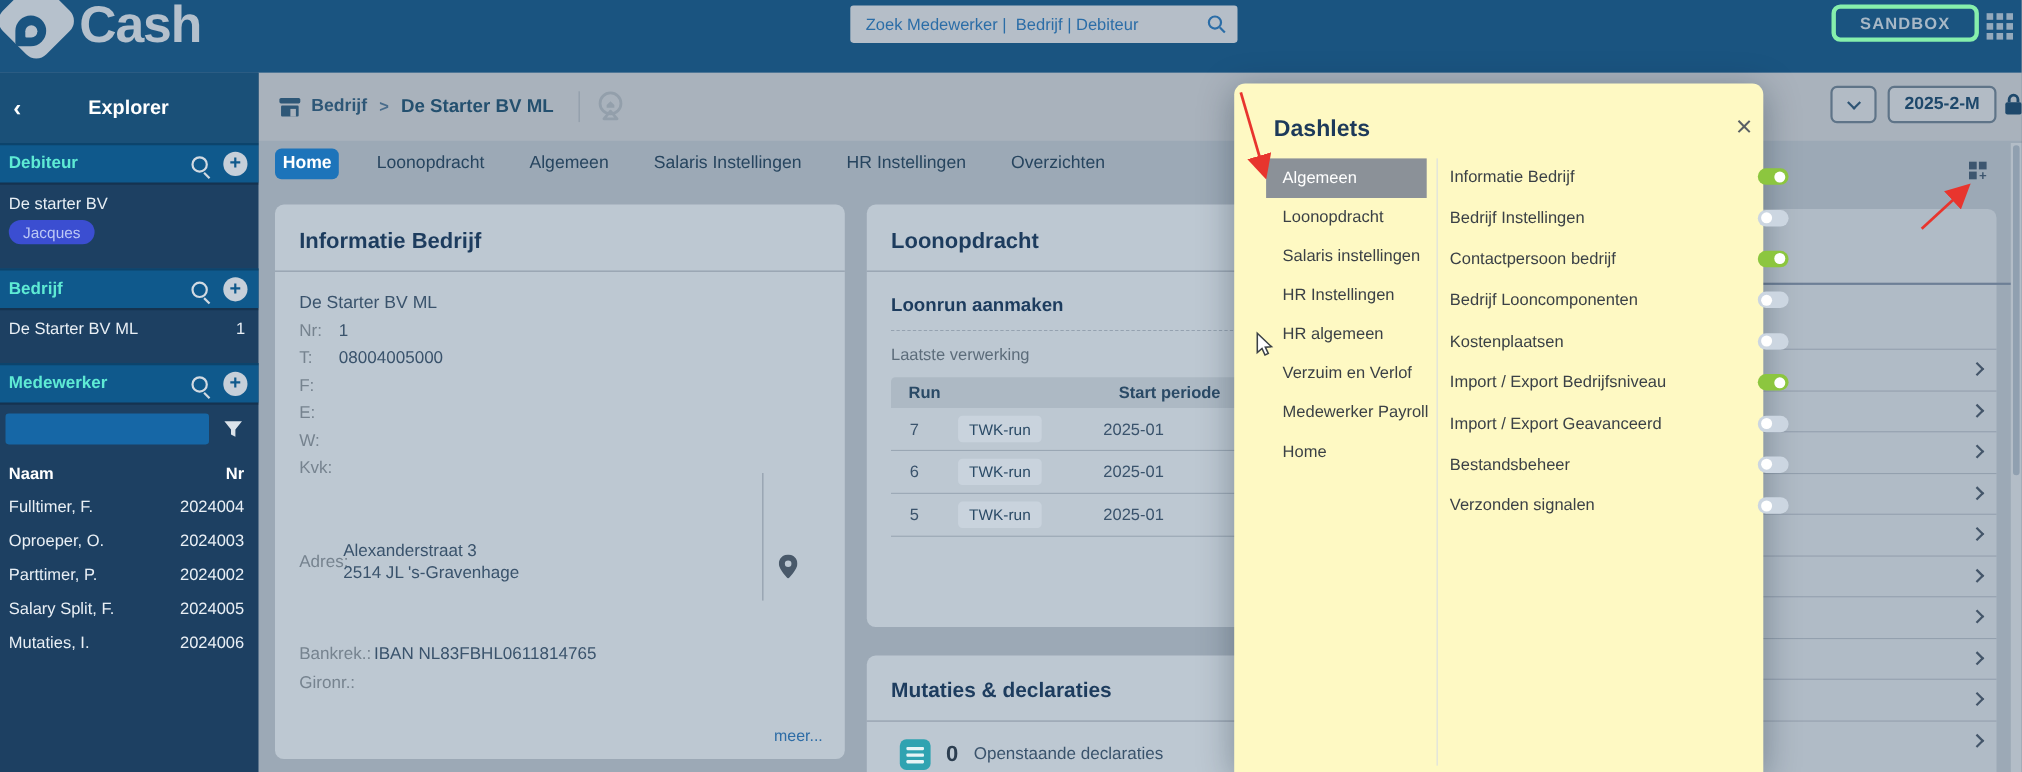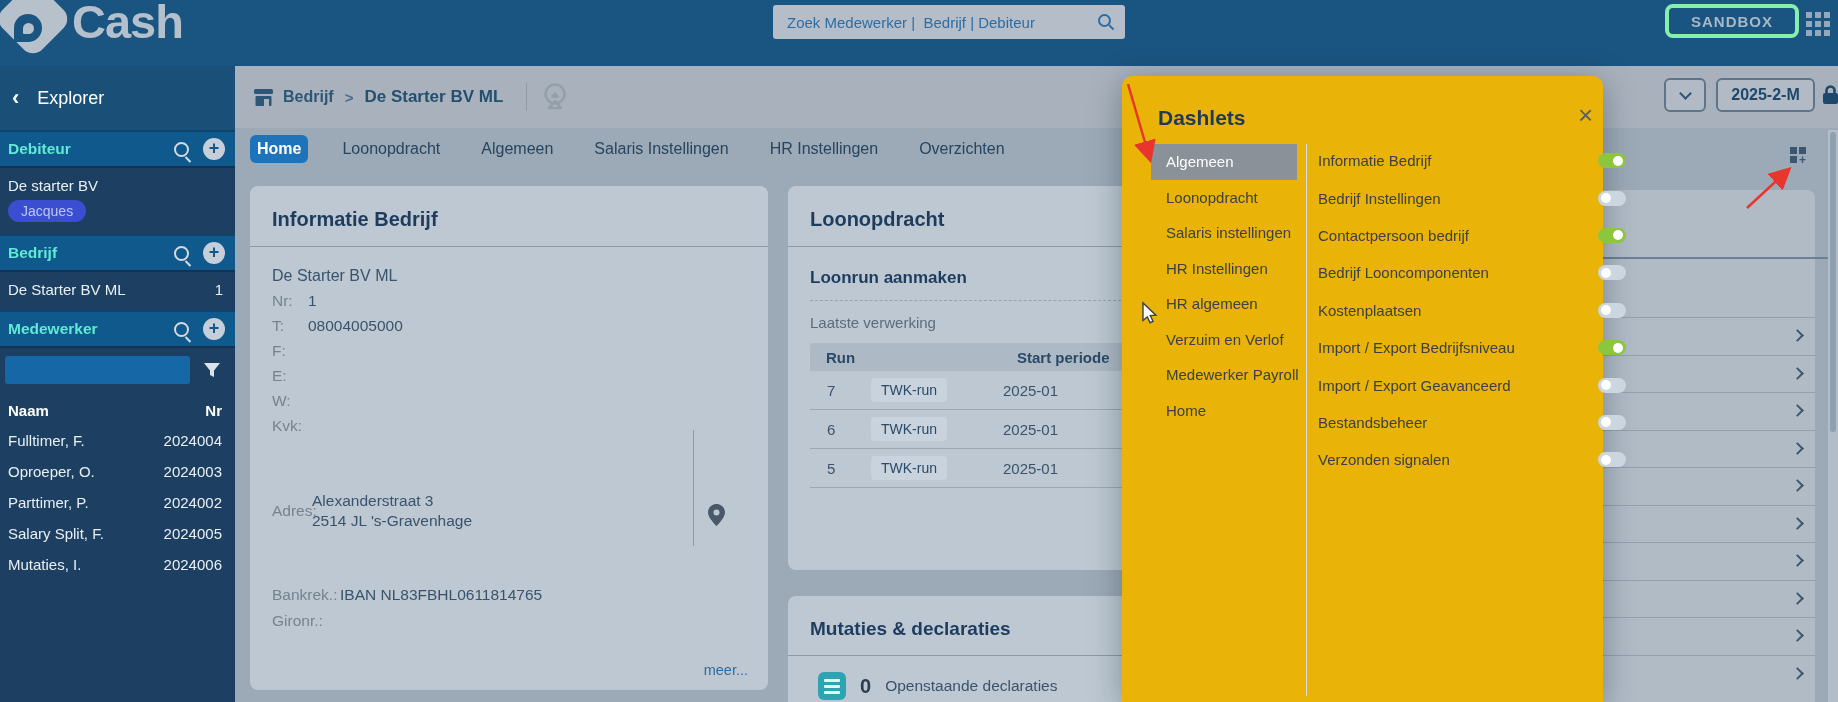--- a/index.html
+++ b/index.html
@@ -17,27 +17,27 @@
   .search input { flex:1; background:transparent; border:none; outline:none; font-size:15px; color:#4c1d95; font-family:inherit; }
   .search input::placeholder { color:#2b6da7; opacity:1; }
   .sandbox-btn { position:absolute; left:1665px; top:4px; width:134px; height:34px; border:4px solid #86efac; border-radius:8px; color:#a7b8c6; font-weight:bold; font-size:15px; letter-spacing:1px; display:flex; align-items:center; justify-content:center; background:transparent; cursor:pointer; }
   .grid9 { position:absolute; left:1806px; top:12px; width:26px; height:26px; display:grid; grid-template-columns:repeat(3,6px); grid-template-rows:repeat(3,6px); gap:3px; cursor:pointer; }
   .grid9 span { background:#93a9bb; }
 
   
   .sidebar { position:absolute; left:0; top:66px; width:235px; height:636px; background:#1d4062; z-index:4; color:#e9eff5; }
   .sb-explorer { height:64px; background:#1a5078; display:flex; align-items:center; padding-left:12px; color:#fff; }
   .sb-back { font-size:22px; font-weight:bold; line-height:1; margin-right:18px; cursor:pointer; }
-  .sb-title { font-size:18px; font-weight:normal; }
+  .sb-title { font-size:18px; font-weight:bold;margin-left:43px; }
   .sb-sec { height:36px; background:#0f598c; display:flex; align-items:center; padding:0 10px 0 8px; border-top:2px solid rgba(10,30,50,.35); }
   .sb-sec .lbl { font-weight:bold; font-size:15.5px; color:#5eead4; flex:1; }
   .sb-mag { width:15px; height:15px; border:2px solid #d2dae2; border-radius:50%; position:relative; margin-right:14px; cursor:pointer; }
   .sb-mag::after { content:""; position:absolute; left:11px; top:12px; width:2px; height:7px; background:#d2dae2; transform:rotate(-45deg); }
   .sb-plus { width:22px; height:22px; background:#c6cfd9; border-radius:50%; color:#0f598c; font-weight:bold; font-size:18px; line-height:21px; text-align:center; cursor:pointer; }
-  .sb-item { padding:9px 12px 12px 8px; font-size:15px; border-top:2px solid rgba(10,30,50,.35); }
+  .sb-item { padding:9px 12px 22px 8px; font-size:15px; border-top:2px solid rgba(10,30,50,.35); }
   .sb-badge { display:inline-block; margin-top:6px; background:#3b4ed1; color:#bcc8f5; padding:3px 13px; border-radius:12px; font-size:14px; cursor:pointer; }
   .sb-row { display:flex; justify-content:space-between; align-items:center; }
   .sb-filterwrap { padding:8px 0 4px 5px; display:flex; align-items:center; border-top:2px solid rgba(10,30,50,.35); }
   .sb-filter { width:185px; height:28px; background:#1667a6; border:none; border-radius:3px; outline:none; color:#e9eff5; padding:0 8px; font-family:inherit; }
   .sb-funnel { margin-left:13px; cursor:pointer; }
   .sb-listhead { display:flex; justify-content:space-between; padding:14px 13px 6px 8px; font-weight:bold; font-size:15px; color:#fff; }
   .emp-row { display:flex; justify-content:space-between; padding:0 13px 0 8px; height:31px; align-items:center; font-size:15px; cursor:pointer; }
 
   
   .topbar { position:absolute; left:235px; top:66px; width:1603px; height:62px; background:#a9b2bc; }
@@ -103,21 +103,21 @@
   .acc-row { height:37.5px; border-top:1px solid #93a0ae; position:relative; cursor:pointer; }
   .acc-chev { position:absolute; right:13px; top:13px; width:9px; height:9px; border-right:2px solid #44566a; border-top:2px solid #44566a; transform:rotate(45deg); }
   .gridplus { position:absolute; left:1790px; top:147px; width:18px; height:18px; z-index:2; cursor:pointer; }
   .gridplus span { position:absolute; width:7px; height:7px; background:#3d566f; }
   .gridplus .p { background:none; color:#3d566f; font-weight:bold; font-size:12px; line-height:7px; }
   .lock { position:absolute; left:1820px; top:84px; z-index:2; }
   .scrollbar { position:absolute; left:1828px; top:130px; width:10px; height:572px; background:#b3bdc7; z-index:3; }
   .scrollbar .thumb { margin:2px; width:6px; height:300px; background:#90a0b0; border-radius:3px; }
 
   
-  .modal { position:absolute; left:1122px; top:76px; width:481px; height:626px; background:#eab308; border-radius:10px 10px 0 0; box-shadow:0 6px 32px rgba(10,25,40,.35); z-index:10; }
+  .modal { position:absolute; left:1122px; top:76px; width:481px; height:626px; background:#fef9c3; border-radius:10px 10px 0 0; box-shadow:0 6px 32px rgba(10,25,40,.35); z-index:10; }
   .modal-title { position:absolute; left:36px; top:30px; font-size:21px; font-weight:bold; color:#1d3a5a; }
   .modal-close { position:absolute; left:456px; top:24px; font-size:26px; color:#5a6065; cursor:pointer; font-weight:300; }
   .dl-menu { position:absolute; left:29px; top:68px; width:146px; }
   .dl-menu-item { height:35.5px; line-height:35.5px; padding-left:15px; font-size:15px; color:#3b4146; cursor:pointer; white-space:nowrap; }
   .dl-menu-item.selected { background:#8b9198; color:#fff; }
   .dl-vdiv { position:absolute; left:184px; top:68px; width:1px; height:552px; background:#d9dee3; }
   .dl-toggles { position:absolute; left:196px; top:66px; width:308px; }
   .dl-trow { height:37.4px; display:flex; align-items:center; justify-content:space-between; }
   .dl-tlabel { font-size:15px; color:#3b4146; }
   .toggle { width:28px; height:15px; border-radius:8px; background:#ccd6e1; position:relative; cursor:pointer; flex:none; }

